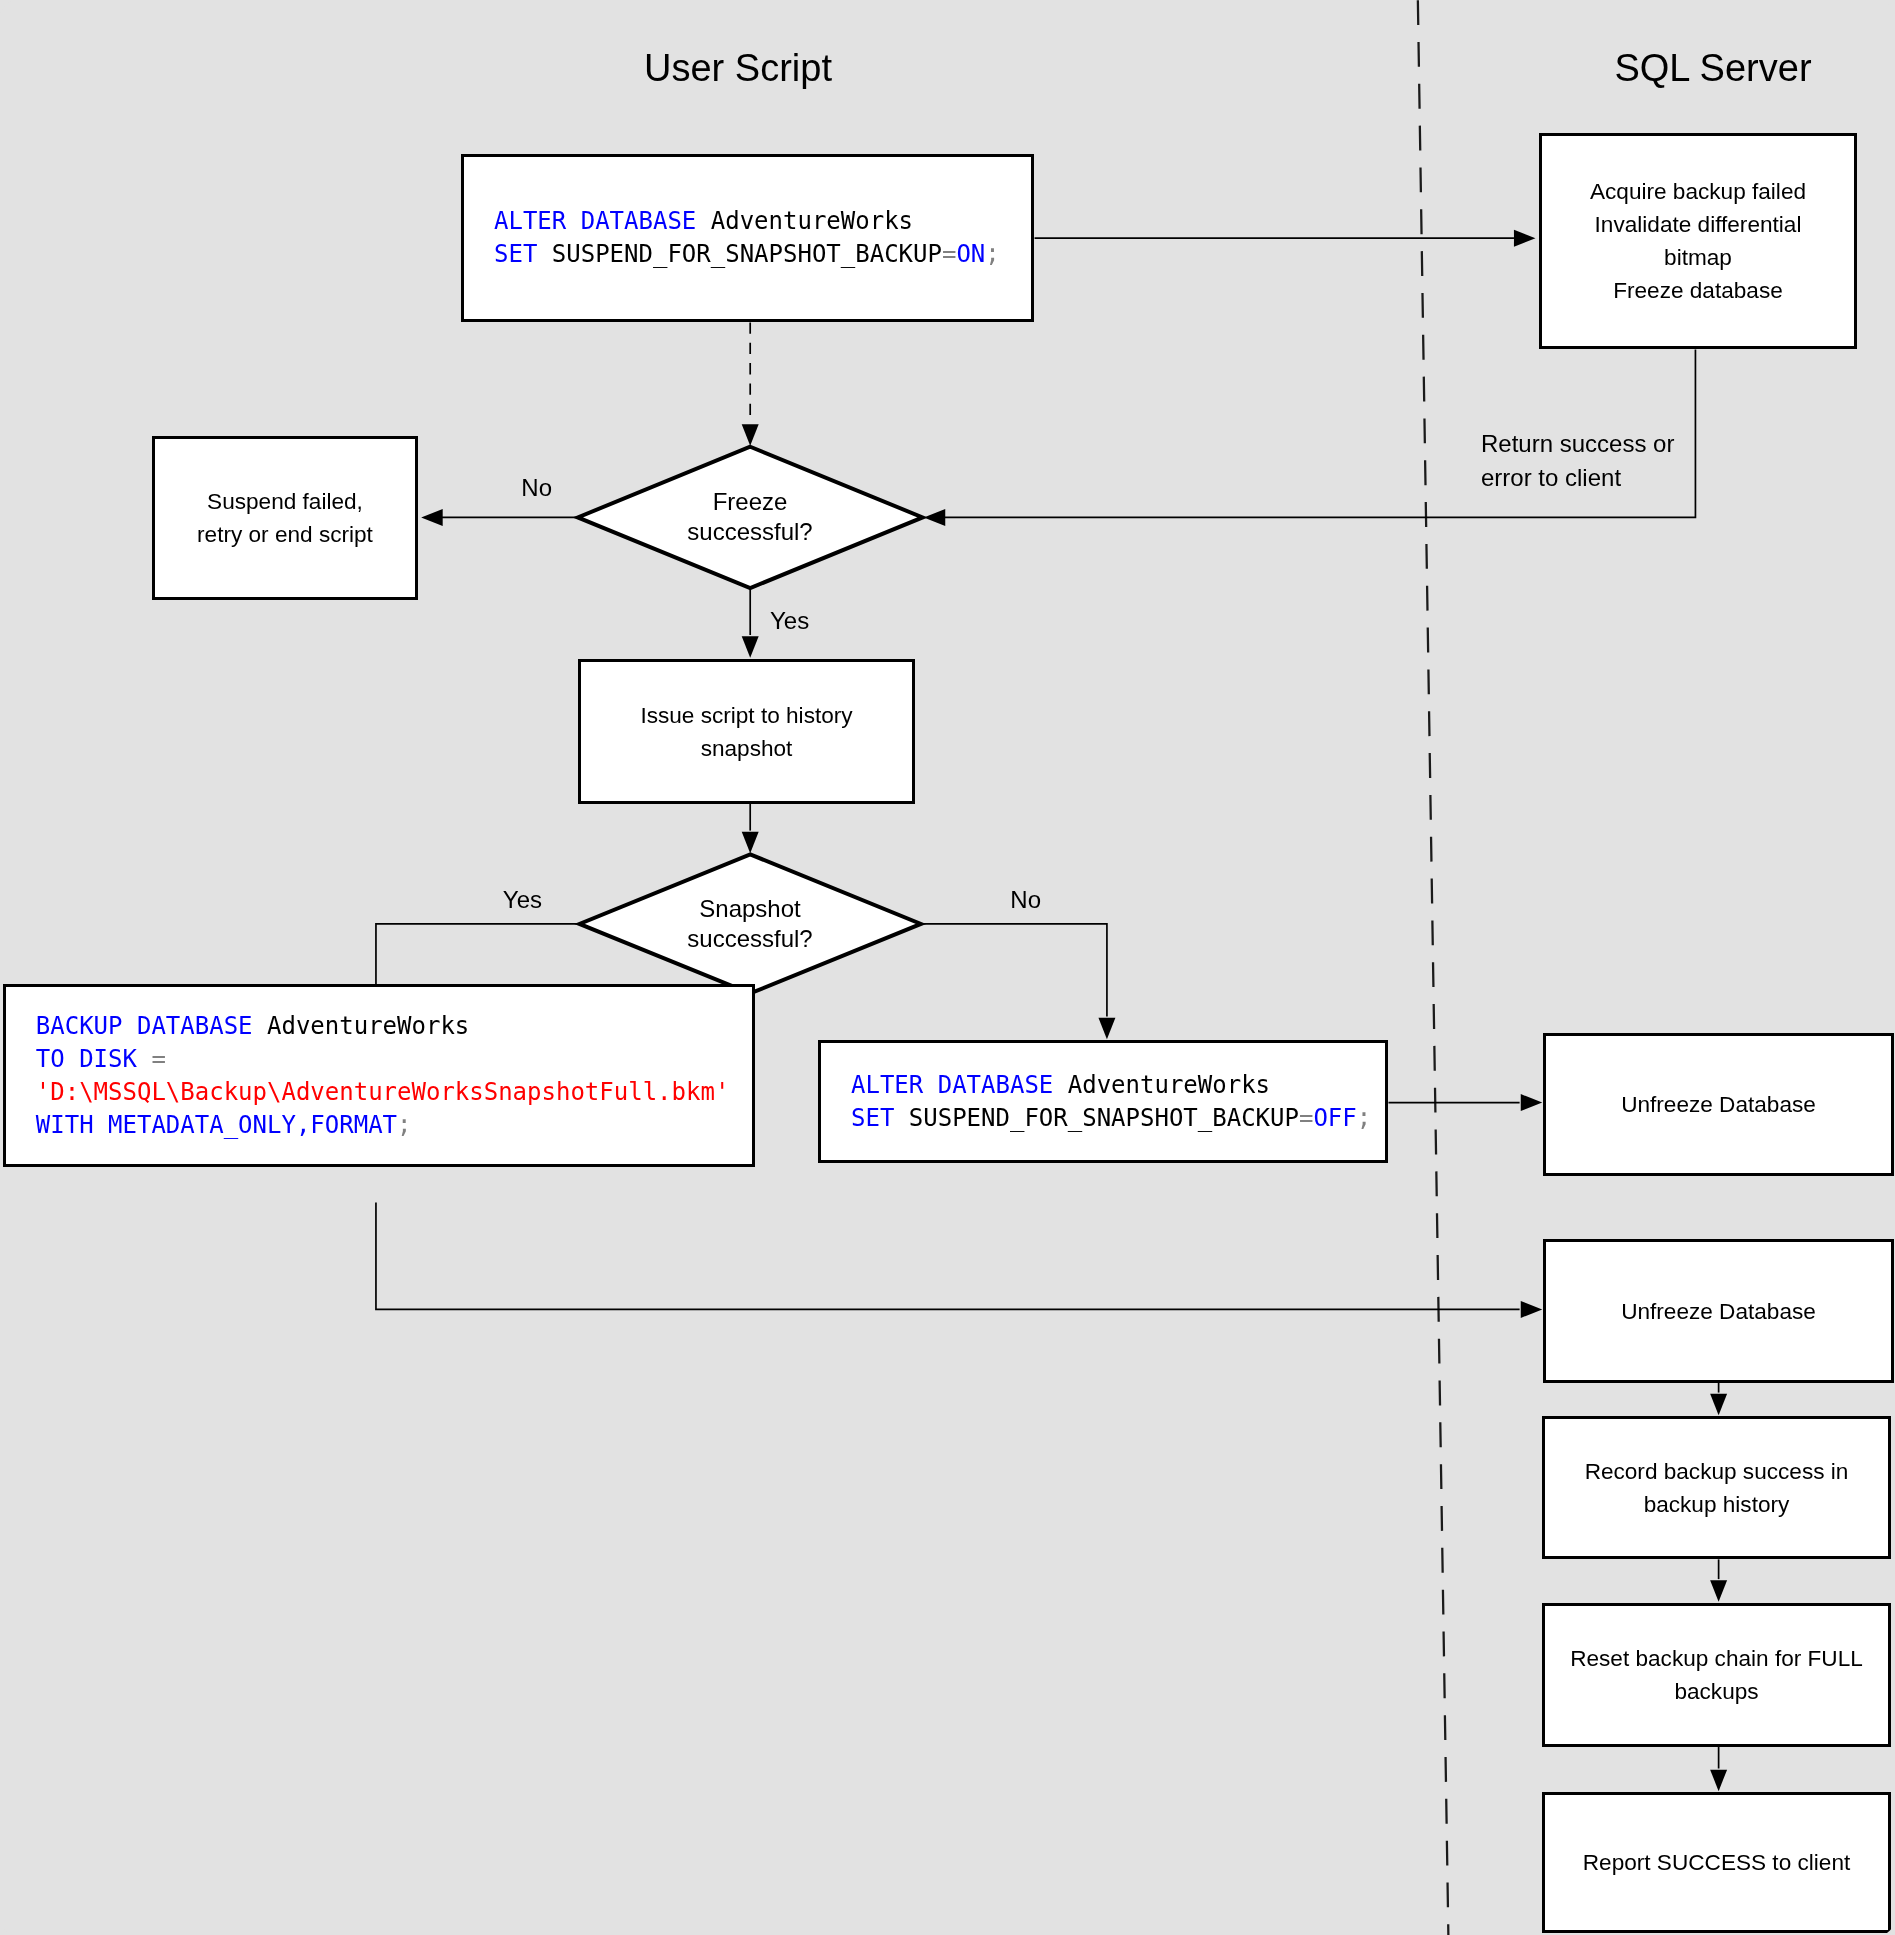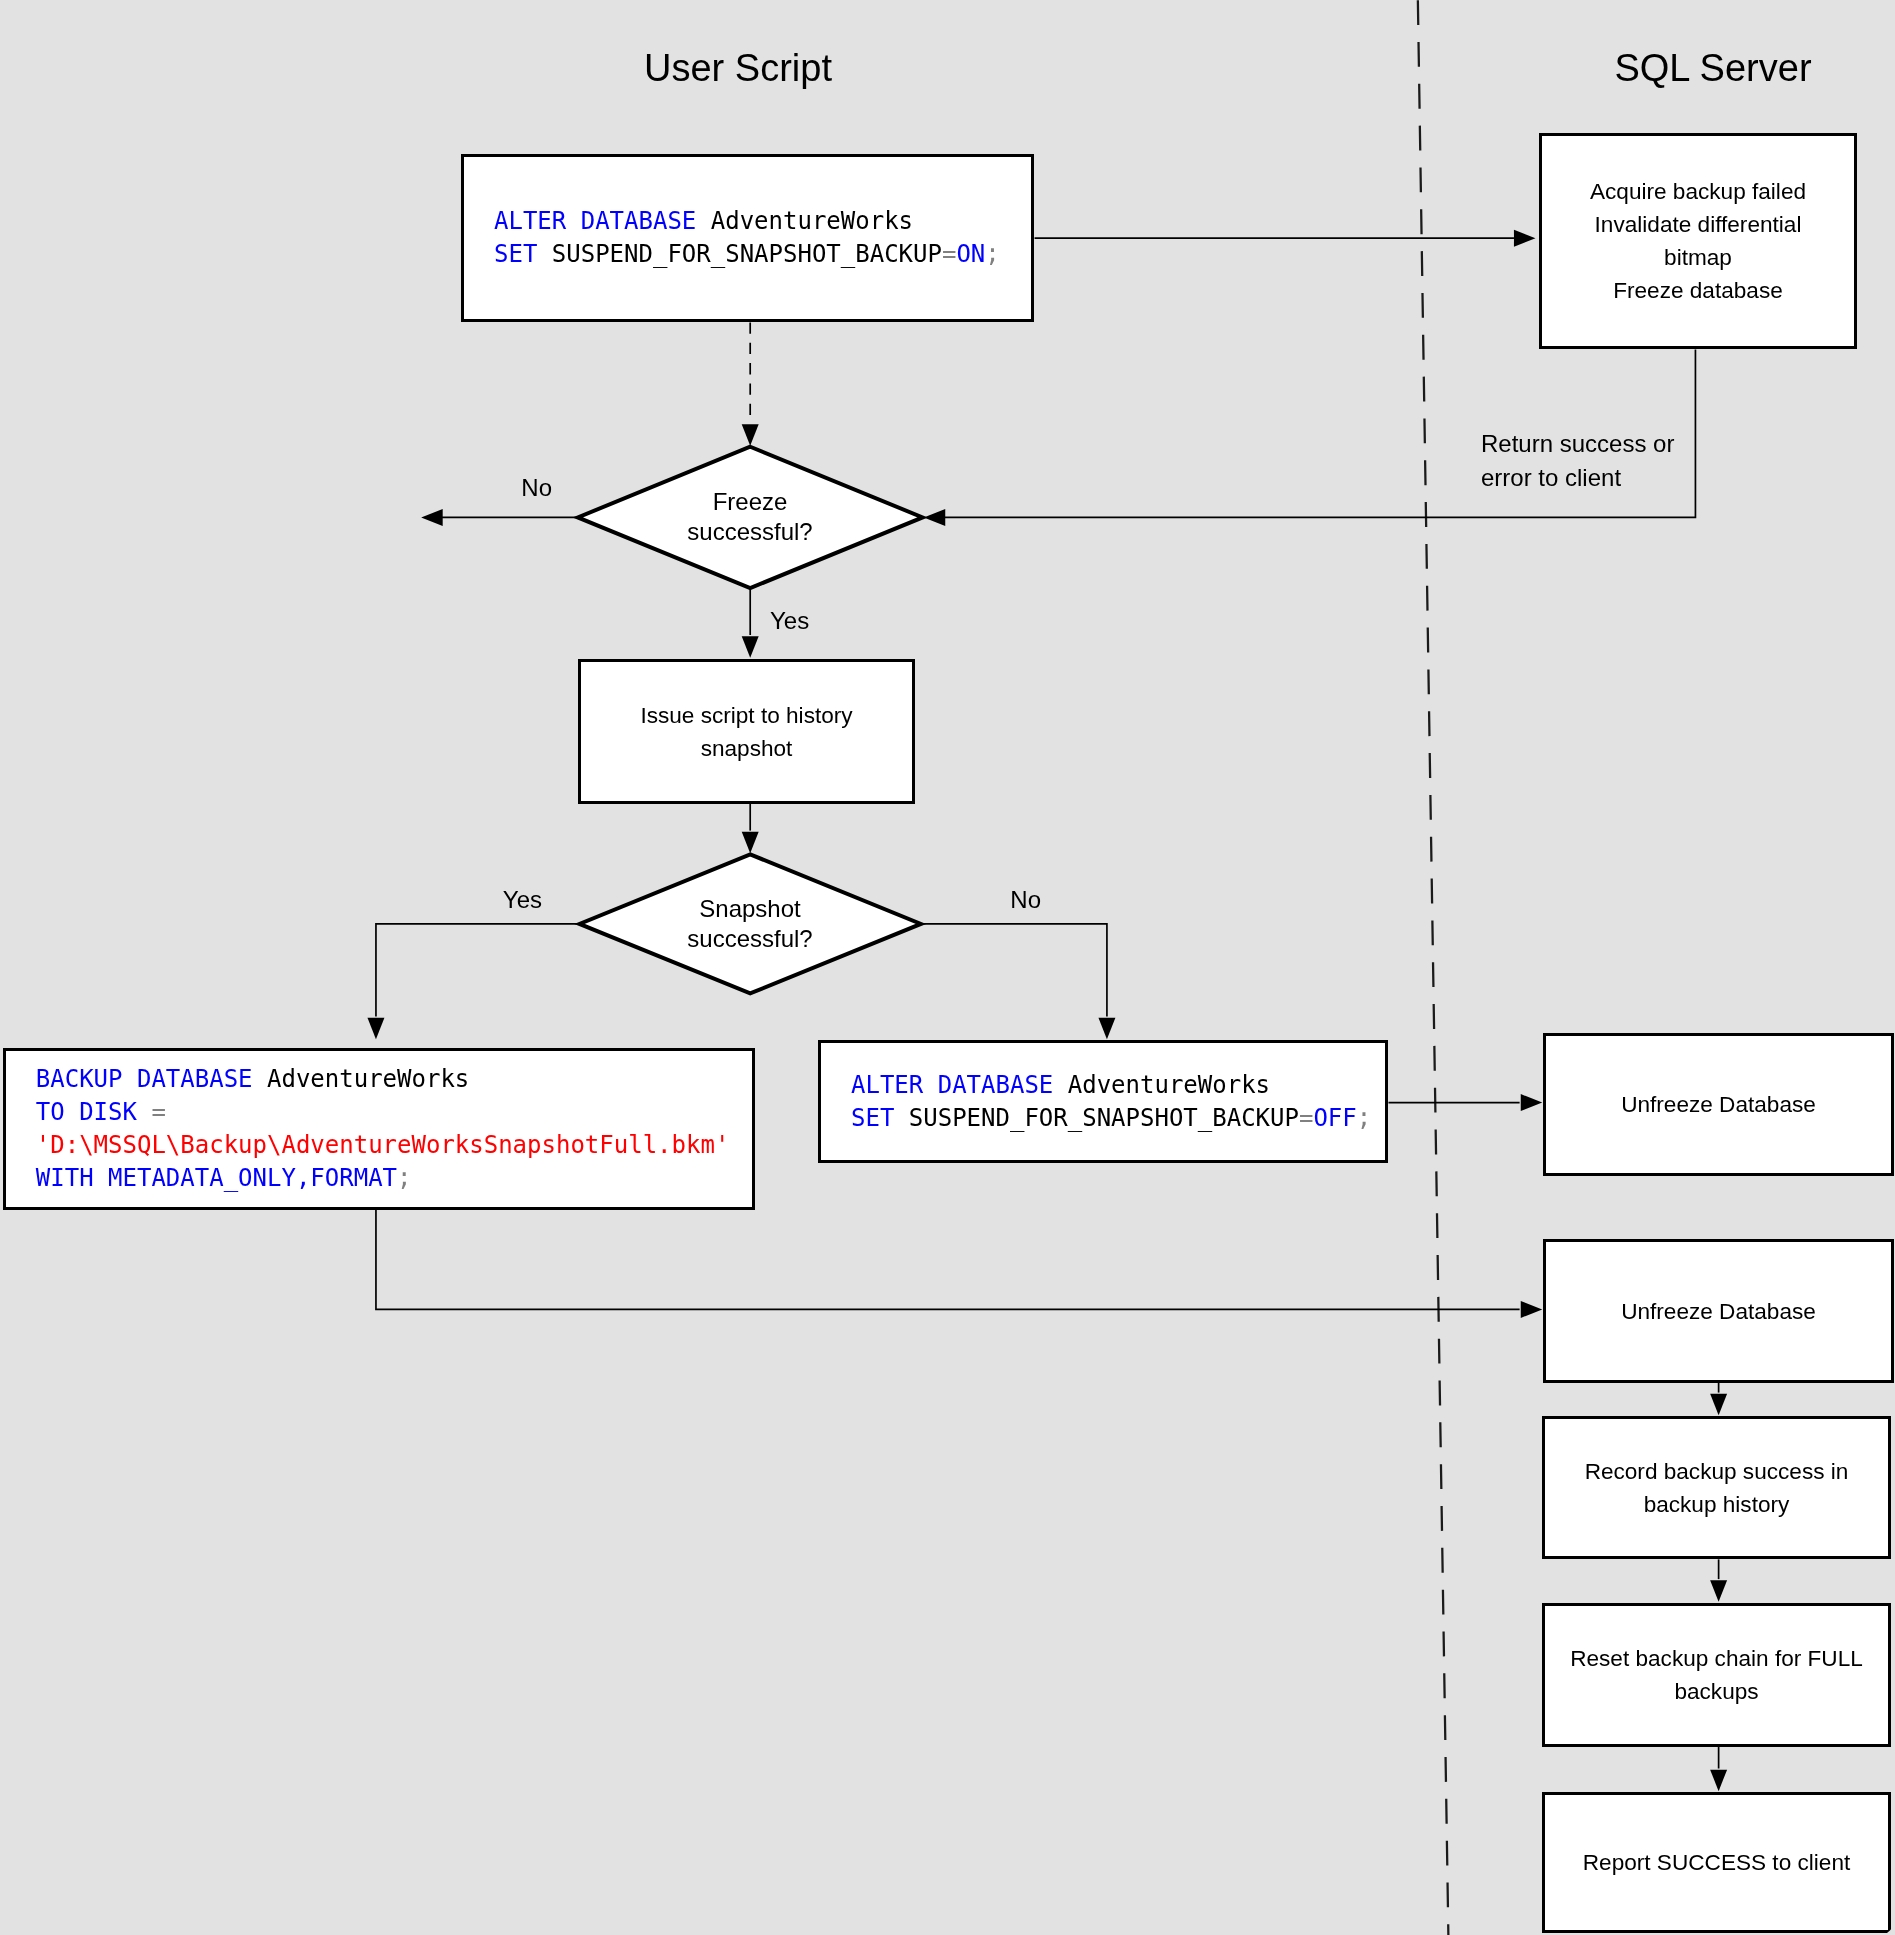--- a/index.html
+++ b/index.html
@@ -119,33 +119,37 @@
     <div class="sql"><div class="sql-line"><span style="color: rgb(0, 0, 255);">ALTER DATABASE </span><span style="color: rgb(0, 0, 0);">AdventureWorks</span></div><div class="sql-line"><span style="color: rgb(0, 0, 255);">SET </span><span style="color: rgb(0, 0, 0);">SUSPEND_FOR_SNAPSHOT_BACKUP</span><span style="color: rgb(128, 128, 128);">=</span><span style="color: rgb(0, 0, 255);">ON</span><span style="color: rgb(128, 128, 128);">;</span></div></div>
   </div>
 
   <div class="box" style="left:1539px;top:133px;width:318px;height:216px">
     <div class="btext">Acquire backup failed
 Invalidate differential
 bitmap
 Freeze database</div>
   </div>
 
+  <div class="box" style="left:152px;top:436px;width:266px;height:164px">
+    <div class="btext">Suspend failed,
+retry or end script</div>
+  </div>
 
   <div class="dtext" style="left:637px;top:469px;width:226px;height:96px">Freeze
 successful?</div>
 
   <div class="box" style="left:578px;top:659px;width:337px;height:145px">
     <div class="btext">Issue script to history
 snapshot</div>
   </div>
 
   <div class="dtext" style="left:637px;top:876px;width:226px;height:96px">Snapshot
 successful?</div>
 
-  <div class="box" style="left:2.8px;top:1048px;width:752px;height:162px">
+  <div class="box" style="left:2.8px;top:984px;width:752px;height:183px">
     <div class="sql"><div class="sql-line"><span style="color: rgb(0, 0, 255);">BACKUP DATABASE </span><span style="color: rgb(0, 0, 0);">AdventureWorks</span></div><div class="sql-line"><span style="color: rgb(0, 0, 255);">TO DISK </span><span style="color: rgb(128, 128, 128);">=</span></div><div class="sql-line"><span style="color: rgb(255, 0, 0);">'D:\MSSQL\Backup\AdventureWorksSnapshotFull.bkm'</span></div><div class="sql-line"><span style="color: rgb(0, 0, 255);">WITH METADATA_ONLY,FORMAT</span><span style="color: rgb(128, 128, 128);">;</span></div></div>
   </div>
 
   <div class="box" style="left:818px;top:1040px;width:570px;height:123px">
     <div class="sql"><div class="sql-line"><span style="color: rgb(0, 0, 255);">ALTER DATABASE </span><span style="color: rgb(0, 0, 0);">AdventureWorks</span></div><div class="sql-line"><span style="color: rgb(0, 0, 255);">SET </span><span style="color: rgb(0, 0, 0);">SUSPEND_FOR_SNAPSHOT_BACKUP</span><span style="color: rgb(128, 128, 128);">=</span><span style="color: rgb(0, 0, 255);">OFF</span><span style="color: rgb(128, 128, 128);">;</span></div></div>
   </div>
 
   <div class="box" style="left:1543px;top:1033px;width:351px;height:143px">
     <div class="btext">Unfreeze Database</div>
   </div>

